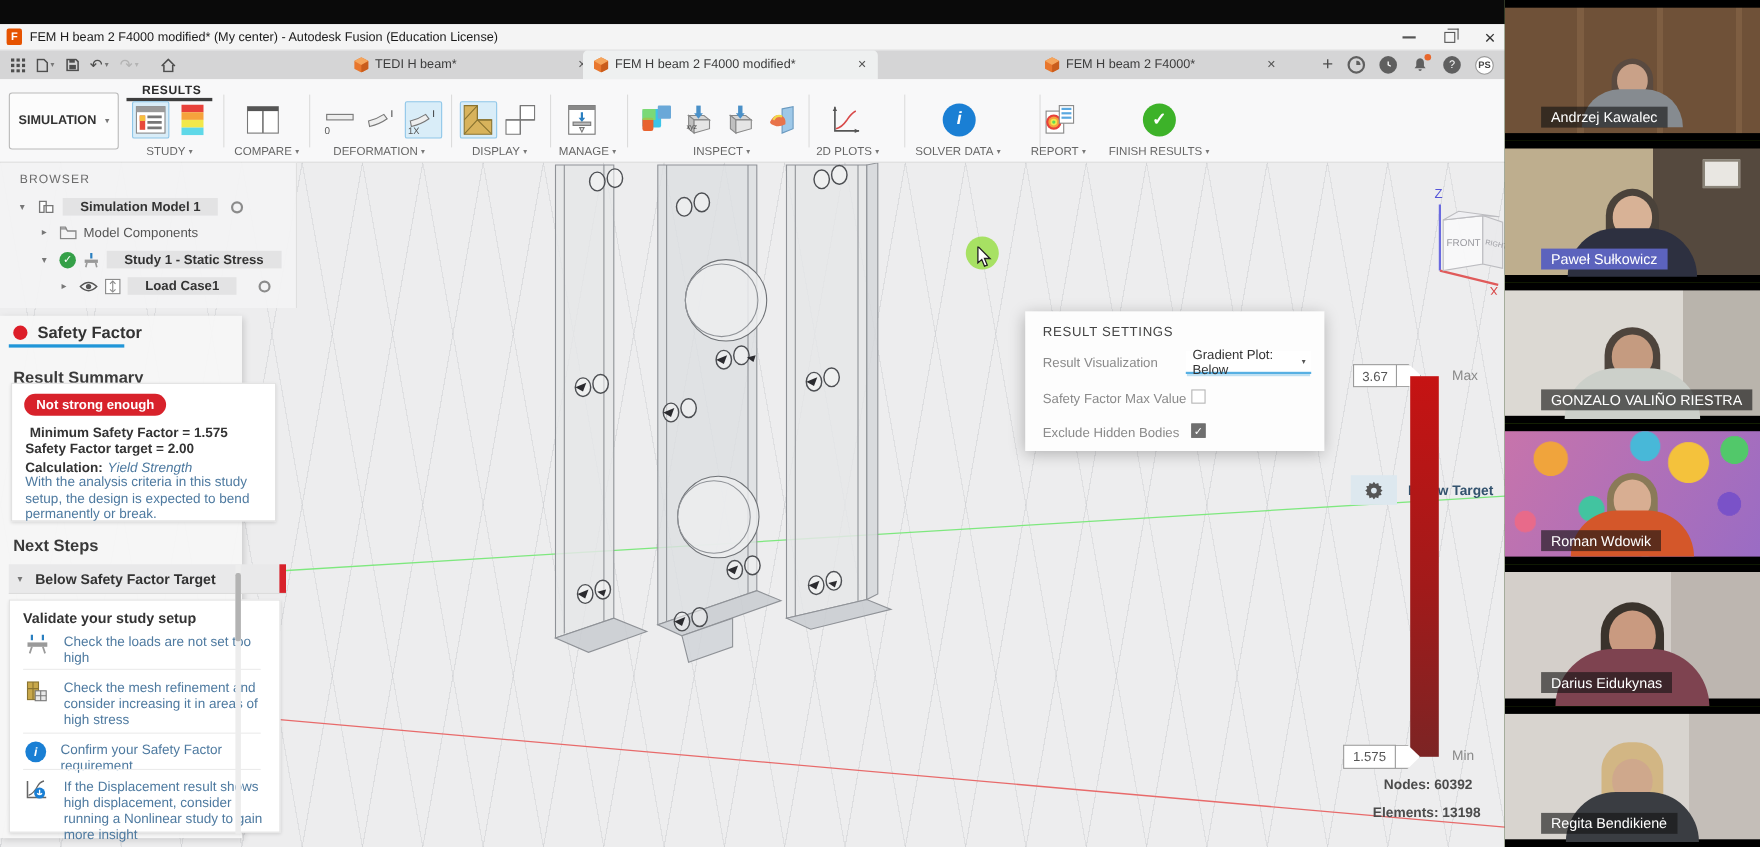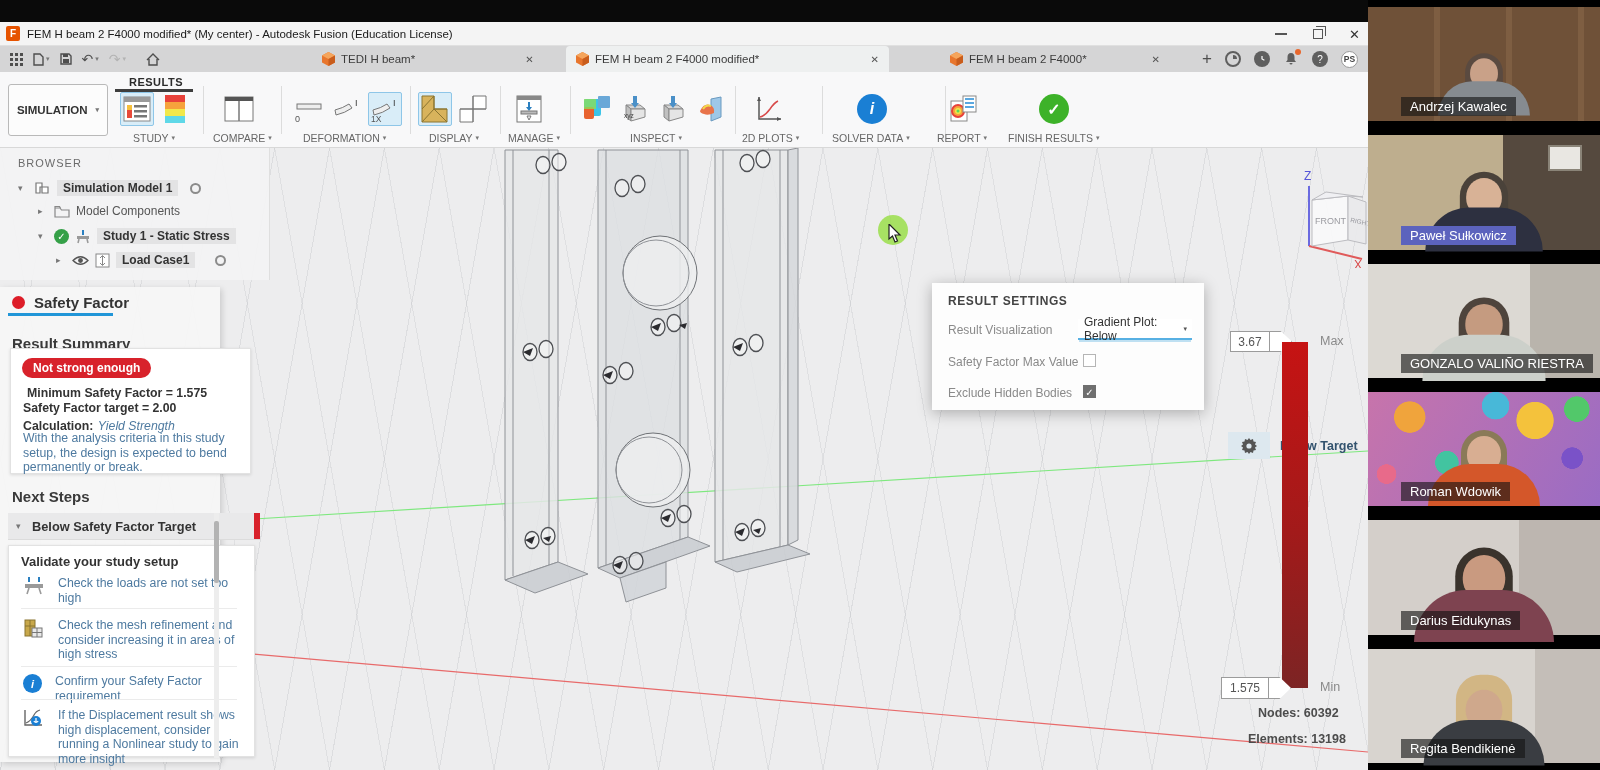--- a/index.html
+++ b/index.html
@@ -47,21 +47,21 @@
   .viewport { left:0; top:148px; width:1368px; height:622px; background:#ededee;
     background-image:repeating-linear-gradient(100deg,rgba(190,192,196,.35) 0 1px,transparent 1px 54px),
                      repeating-linear-gradient(80deg,rgba(190,192,196,.3) 0 1px,transparent 1px 54px); }
   .axis { position:absolute; pointer-events:none; }
   .nodes-text { font-size:12.5px; font-weight:bold; color:#4c4c4c; }
 
   
   .browser-panel { left:0; top:148px; width:270px; height:132px; background:rgba(243,243,244,.96); border-right:1px solid #dfdfdf; }
   .browser-hd { padding:9px 0 0 18px; font-size:11px; color:#6b6b6b; letter-spacing:1px; }
   .tree-row { position:absolute; display:flex; align-items:center; font-size:12px; color:#333; gap:6px; }
-  .chip { background:#e3e3e4; padding:1px 6px; font-weight:bold; }
+  .chip { background:#e3e3e4; padding:1px 16px; font-weight:bold; }
   .tw { font-size:9px; color:#777; width:10px; }
   .ring { width:11px; height:11px; border:2px solid #8b8b8b; border-radius:50%; }
   .gcheck { width:15px; height:15px; border-radius:50%; background:#35a048; color:#fff; font-size:10px; display:flex; align-items:center; justify-content:center; }
 
   
   .sf-panel { left:0; top:287px; width:220px; height:475px; background:rgba(246,246,246,.97); box-shadow:2px 2px 6px rgba(0,0,0,.15); }
   .sf-title-row { position:absolute; left:12px; top:7px; display:flex; align-items:center; gap:9px; }
   .red-dot { width:13px; height:13px; border-radius:50%; background:#dd1d28; }
   .sf-title { font-size:15px; font-weight:bold; color:#333; }
   .blue-rule { position:absolute; left:8px; top:26px; width:105px; height:3px; background:#2196d8; }
@@ -74,21 +74,21 @@
   .below-row { position:absolute; left:8px; top:226px; width:252px; height:27px; background:#e9e9ea; display:flex; align-items:center; border-bottom:1px solid #dcdcdc; }
   .below-row .bar { position:absolute; right:0; top:0; width:6px; height:100%; background:#d8222b; }
   .step-item { position:absolute; display:flex; gap:13px; }
   .step-text { font-size:12.3px; color:#4e7aa0; line-height:14.5px; width:184px; }
   .hsep { position:absolute; left:12px; width:216px; height:1px; background:#ebebeb; }
   .scrollbar { position:absolute; right:1px; top:226px; width:5px; height:245px; background:#ededed; }
   .scroll-thumb { position:absolute; top:8px; left:0; width:5px; height:62px; background:#b3b3b3; border-radius:2px; }
 
   
   .rs-dialog { left:932px; top:283px; width:272px; height:127px; background:#fdfdfd; box-shadow:0 3px 14px rgba(0,0,0,.28); }
-  .rs-title { position:absolute; left:16px; top:11px; font-size:12px; font-weight:bold; color:#444; letter-spacing:0.6px; }
+  .rs-title { position:absolute; left:16px; top:11px; font-size:12px; font-weight:normal; color:#444; letter-spacing:0.6px; }
   .rs-label { position:absolute; left:16px; font-size:12px; color:#8a8a8a; }
   .rs-dd { position:absolute; left:146px; top:36px; width:114px; height:21px; background:#fff; border-bottom:2px solid #57b0e3; box-shadow:0 3px 0 -1px #bfe0f2; font-size:12px; color:#333; display:flex; align-items:center; justify-content:space-between; padding:0 5px 0 6px; }
   .cb { position:absolute; left:151px; width:13px; height:13px; border:1px solid #b5b5b5; background:#fff; }
   .cb.checked { background:#6f6f6f; border-color:#6f6f6f; color:#fff; font-size:10px; text-align:center; line-height:13px; }
 
   
   .gear-btn { left:1228px; top:284px; width:42px; height:27px; background:#dde8ef; display:flex; align-items:center; justify-content:center; }
   .legend-hd { left:1280px; top:291px; font-size:12.5px; font-weight:bold; color:#33536e; }
   .val-box { position:absolute; background:#fff; border:1.5px solid #9b9b9b; font-size:12px; color:#555; display:flex; align-items:center; justify-content:center; }
   .val-arrow { position:absolute; background:#fff; border:1.5px solid #9b9b9b; clip-path:polygon(0 0,50% 0,100% 50%,50% 100%,0 100%); }
@@ -173,21 +173,21 @@
         <svg width="13" height="14" viewBox="0 0 13 14">
             <polygon points="6.5,0 13,3.5 13,10.5 6.5,14 0,10.5 0,3.5" fill="#e8762d"></polygon>
             <polygon points="6.5,0 13,3.5 6.5,7 0,3.5" fill="#f5a55c"></polygon>
             <polygon points="6.5,7 13,3.5 13,10.5 6.5,14" fill="#c95d1c"></polygon>
           </svg>
       </span>
       <span>TEDI H beam*</span>
       <span class="tab-close" style="margin-left:110px;">✕</span>
     </div>
 
-    <div class="tab active" style="left:530px; width:323px;margin-left:36px;">
+    <div class="tab active" style="left:530px; width:268px;">
       <span class="cube-ico">
         <svg width="13" height="14" viewBox="0 0 13 14">
             <polygon points="6.5,0 13,3.5 13,10.5 6.5,14 0,10.5 0,3.5" fill="#e8762d"></polygon>
             <polygon points="6.5,0 13,3.5 6.5,7 0,3.5" fill="#f5a55c"></polygon>
             <polygon points="6.5,7 13,3.5 13,10.5 6.5,14" fill="#c95d1c"></polygon>
           </svg>
       </span>
       <span>FEM H beam 2 F4000 modified*</span>
       <span class="tab-close" style="margin-left:auto;">✕</span>
     </div>

